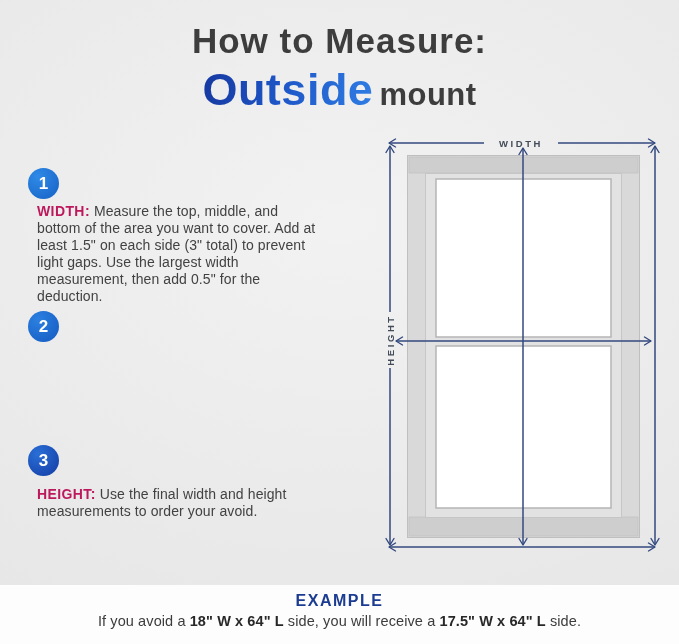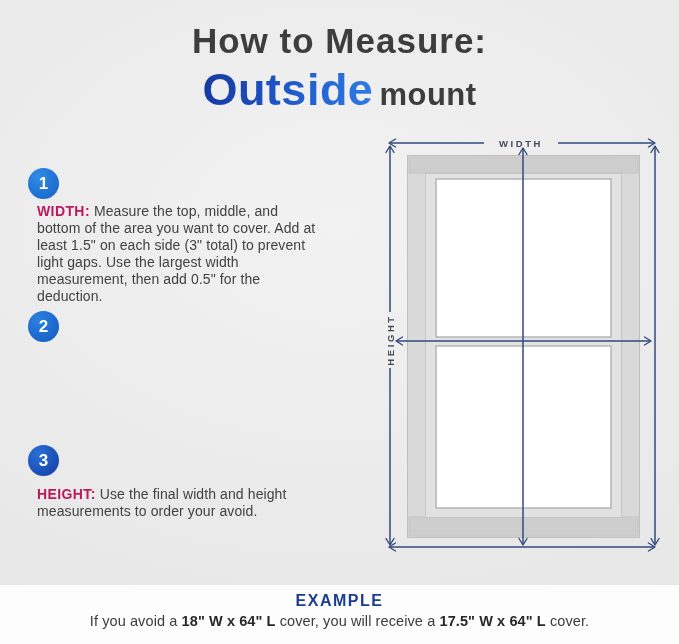--- a/index.html
+++ b/index.html
@@ -120,15 +120,15 @@
 
       <line x1="28" y1="213" x2="283" y2="213" marker-start="url(#ah-start)" marker-end="url(#ah-end)"></line>
     </g>
 
     <text class="diag-label" x="153" y="18.5" text-anchor="middle">WIDTH</text>
     <text class="diag-label" transform="translate(25.5,212) rotate(-90)" text-anchor="middle">HEIGHT</text>
   </svg>
 
   <div class="example-strip">
     <div class="example-heading">EXAMPLE</div>
-    <div class="example-line"><span>If you avoid a </span><b>18" W x 64" L</b><span> cover, you will receive a </span><b>17.5" W x 64" L</b><span> cover.</span></div>
+    <div class="example-line"><span>If you avoid a </span><b>18" W x 64" L</b><span> side, you will receive a </span><b>17.5" W x 64" L</b><span> side.</span></div>
   </div>
 </div>
 
 </body></html>

